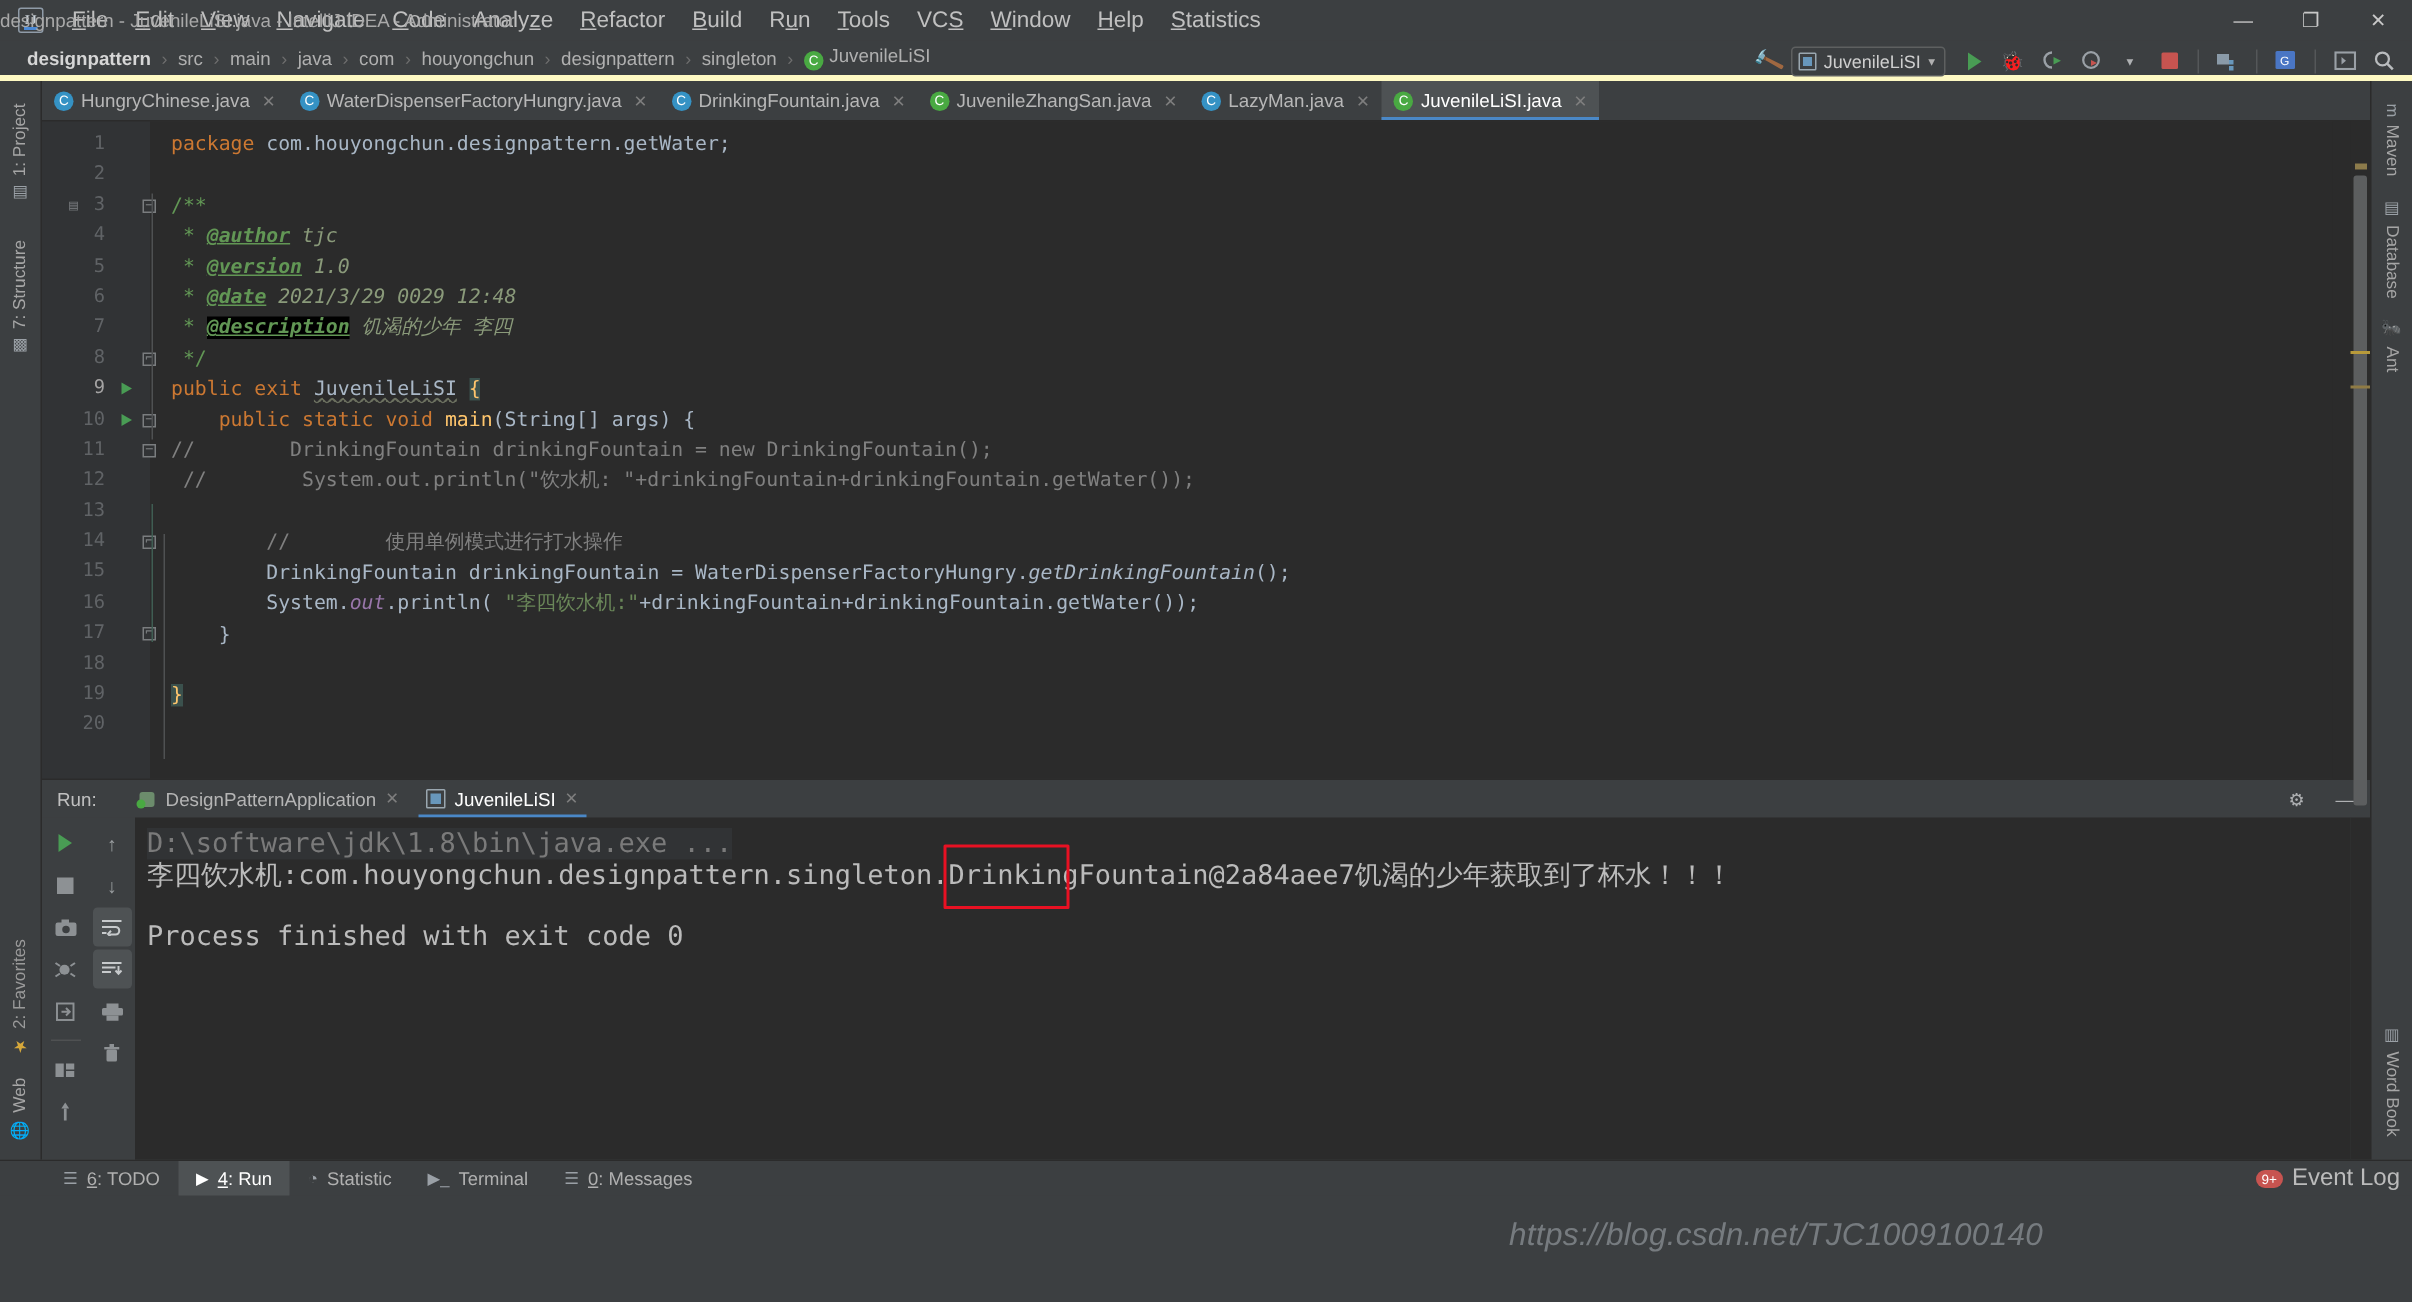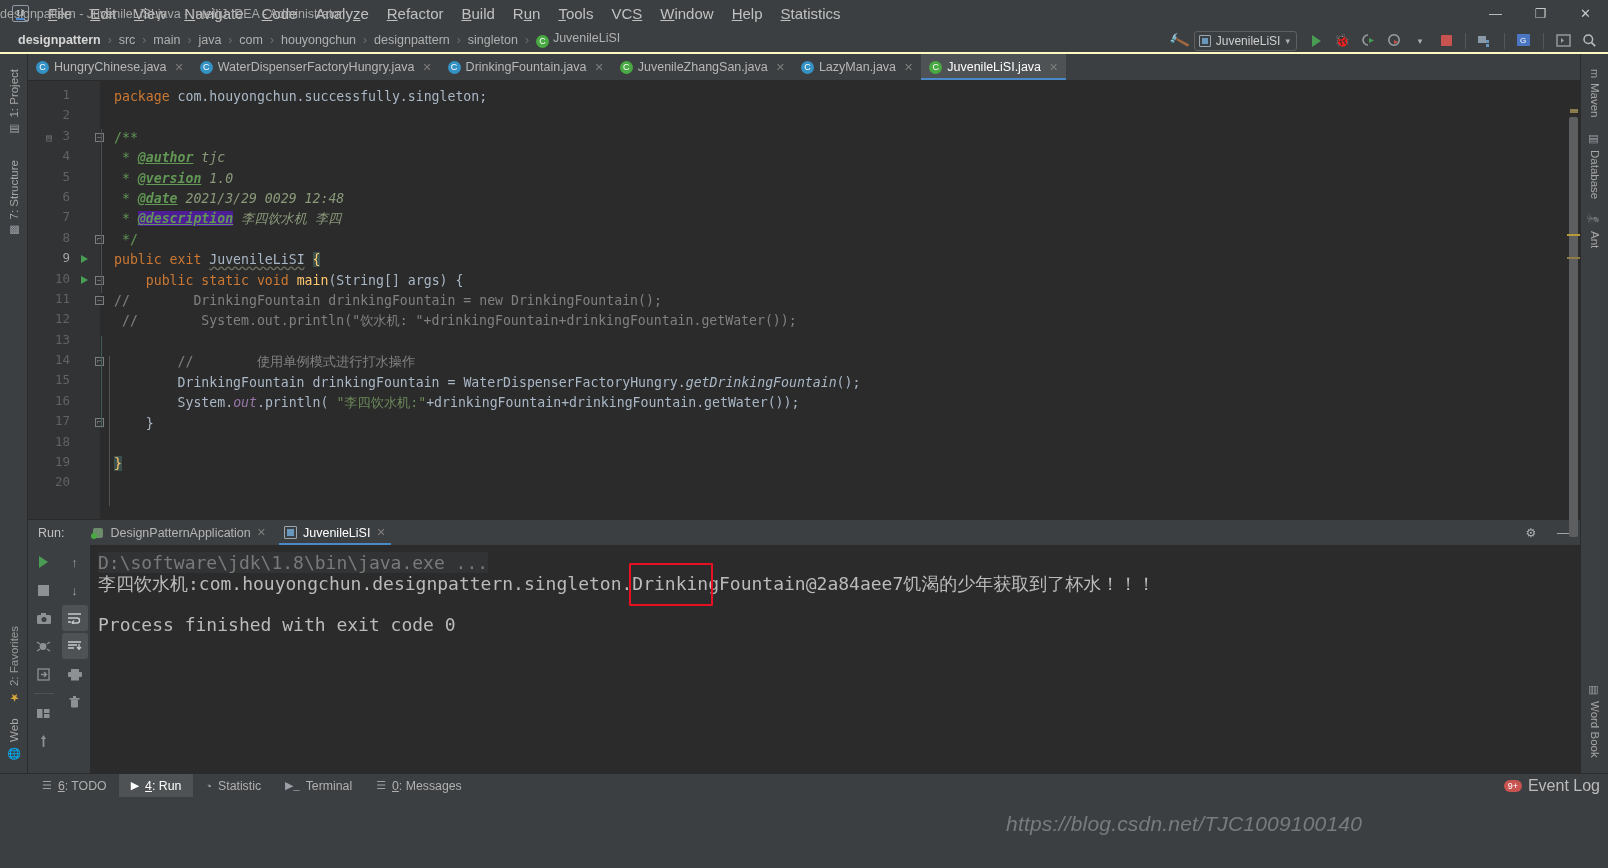--- a/index.html
+++ b/index.html
@@ -41,21 +41,21 @@
   }
   .win-ctrls { position: absolute; right: 0; top: 0; display: flex; height: 27px; }
   .win-btn {
     width: 45px; height: 27px; display: flex; align-items: center; justify-content: center;
     color: #c8c8c8; font-size: 13px;
   }
 
   
   .navrow {
     height: 27px; background: #3c3f41; display: flex; align-items: center;
-    position: relative; border-bottom: 2px solid #fef9c3;
+    position: relative; border-bottom: 4px solid #fef9c3;
   }
   .breadcrumb { display: flex; align-items: center; padding-left: 16px; gap: 0px; }
   .crumb { font-size: 12.5px; color: #b0b0b0; padding: 0 2px; white-space: nowrap; }
   .crumb.root { color: #d6d6d6; font-weight: bold; }
   .crumb-sep { color: #6e6e6e; font-size: 12px; padding: 0 5px; }
   .crumb-ico {
     display:inline-block; width: 13px; height: 13px; border-radius: 50%;
     background: #49a942; color: #fff; font-size: 9px; line-height: 13px;
     text-align: center; margin-right: 4px; vertical-align: -2px;
     font-family: "Liberation Sans", sans-serif;
@@ -145,21 +145,21 @@
   pre.code {
     font-family: "DejaVu Sans Mono", monospace; font-size: 13.2px; line-height: 20.4px;
     color: #a9b7c6; padding: 6px 0 0 14px; white-space: pre; margin: 0;
   }
   .kw { color: #cc7832; }
   .str { color: #6a8759; }
   .cmt { color: #808080; }
   .jd { color: #629755; }
   .jdtag { color: #629755; text-decoration: underline; font-style: italic; font-weight: bold; }
   .jdtxt { color: #8a9a7a; font-style: italic; }
-  .jdhl { background: #4c1d95; }
+  .jdhl { background: #000000; }
   .fld { color: #9876aa; font-style: italic; }
   .mth { color: #ffc66d; }
   .ident { color: #a9b7c6; }
   .cls-und { text-decoration: underline; text-decoration-style: wavy; text-decoration-color: #6b705f; }
   .brace-hl { background: #3b514d; color: #ffc66d; }
   .ital { font-style: italic; }
   .vline {
     position: absolute; width: 1px; background: #4f5152;
   }
   .marker-bar {
@@ -493,27 +493,27 @@
             </div>
           <div class="gline">
               <span class="gnum">20</span>
             </div>
         </div>
 
         <div class="code-wrap">
           <div class="vline" style="left:1px; top:48px; height:164px;"></div>
           <div class="vline" style="left:1px; top:255px; height:92px; background:#3f5d52;"></div>
           <div class="vline" style="left:9px; top:275px; height:150px;"></div>
-<pre class="code"><span class="kw">package</span> <span class="ident">com.houyongchun.successfully.singleton</span>;
+<pre class="code"><span class="kw">package</span> <span class="ident">com.houyongchun.designpattern.getWater</span>;
 
 <span class="jd">/**</span>
 <span class="jd"> * </span><span class="jdtag">@author</span><span class="jdtxt"> tjc</span>
 <span class="jd"> * </span><span class="jdtag">@version</span><span class="jdtxt"> 1.0</span>
 <span class="jd"> * </span><span class="jdtag">@date</span><span class="jdtxt"> 2021/3/29 0029 12:48</span>
-<span class="jd"> * </span><span class="jdtag jdhl">@description</span><span class="jdtxt"> 李四饮水机 李四</span>
+<span class="jd"> * </span><span class="jdtag jdhl">@description</span><span class="jdtxt"> 饥渴的少年 李四</span>
 <span class="jd"> */</span>
 <span class="kw">public exit</span> <span class="ident cls-und">JuvenileLiSI</span> <span class="brace-hl">{</span>
     <span class="kw">public static void</span> <span class="mth">main</span>(<span class="ident">String</span>[] <span class="ident">args</span>) {
 <span class="cmt">//        DrinkingFountain drinkingFountain = new DrinkingFountain();</span>
 <span class="cmt"> //        System.out.println("饮水机: "+drinkingFountain+drinkingFountain.getWater());</span>
 
         <span class="cmt">//        使用单例模式进行打水操作</span>
         <span class="ident">DrinkingFountain</span> <span class="ident">drinkingFountain</span> = <span class="ident">WaterDispenserFactoryHungry</span>.<span class="ident ital">getDrinkingFountain</span>();
         <span class="ident">System</span>.<span class="fld">out</span>.<span class="ident">println</span>( <span class="str">"李四饮水机:"</span>+<span class="ident">drinkingFountain</span>+<span class="ident">drinkingFountain</span>.<span class="ident">getWater</span>());
     }

